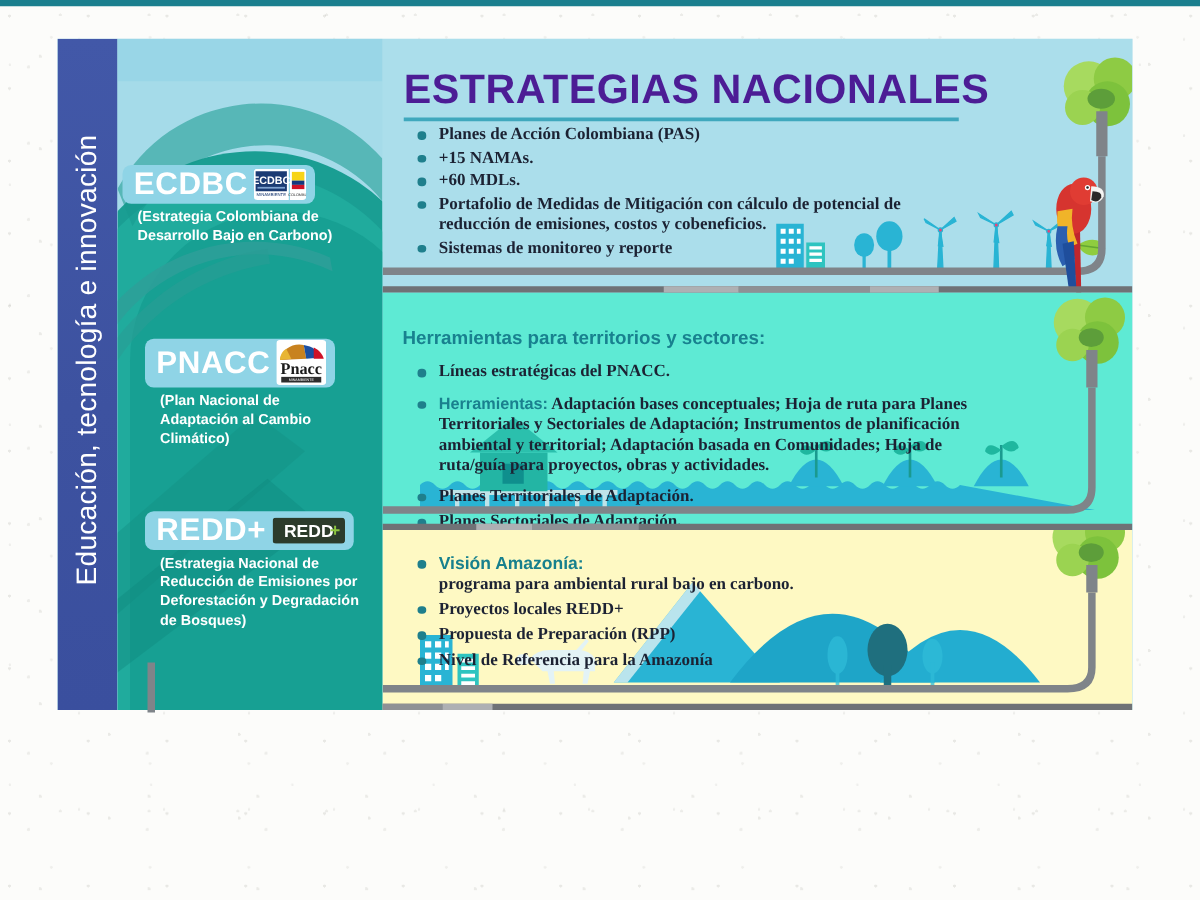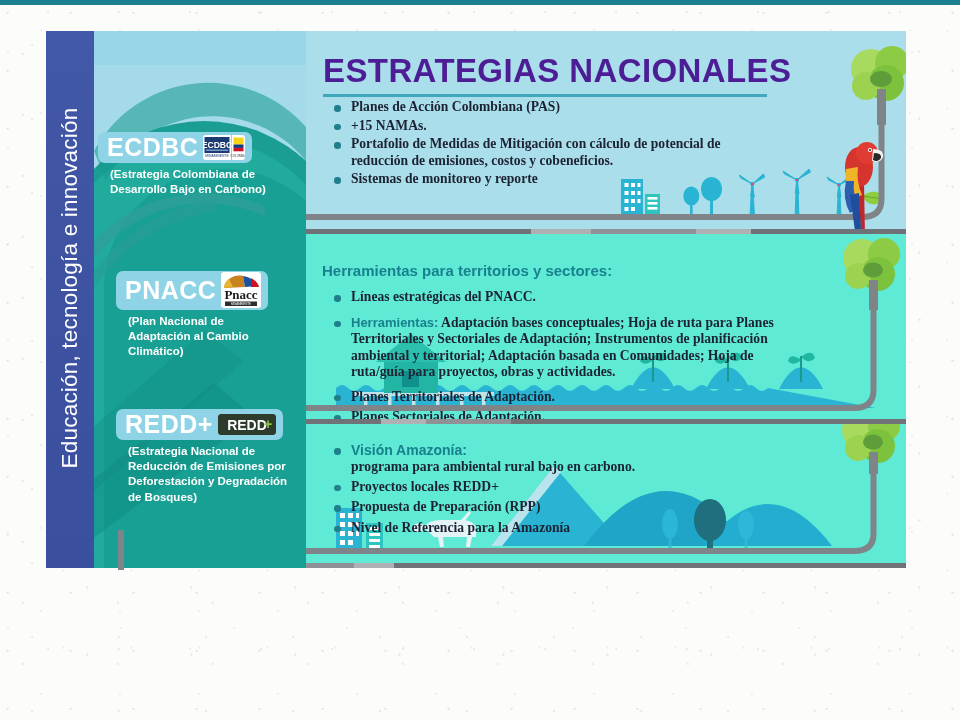--- a/index.html
+++ b/index.html
@@ -61,21 +61,21 @@
   .tagname { color:#ffffff; font-weight:bold; font-size:25px; letter-spacing:.5px; line-height:1.12; }
   .tagdesc { color:#ffffff; font-weight:bold; font-size:11.5px; line-height:1.32; padding:4px 6px 0 12px; }
 
   .logobox { border-radius:3px; overflow:hidden; display:flex; }
 
   
   #rightcol { position:absolute; left:260px; top:0; width:600px; height:537px; overflow:hidden; }
   .sec { position:absolute; left:0; width:600px; overflow:hidden; }
   .sec-a { background:#abdeeb; }
   .sec-b { background:#5eead4; }
-  .sec-c { background:#5eead4; }
+  .sec-c { background:#fef9c3; }
 
   .title { color:#4c1d95; font-size:33px; font-weight:bold; letter-spacing:.4px; }
   .title-rule { height:2.5px; background:#3fa8bd; width:444px; margin-top:4px; }
 
   ul.blist { list-style:none; }
   ul.blist > li {
     position:relative; padding-left:20px; margin-bottom:2px;
     font-family:"Liberation Serif", serif; font-size:13.6px; font-weight:bold;
     color:#1c2233; line-height:1.22;
   }
@@ -272,20 +272,21 @@
         </svg>
 
         <div style="position:absolute;left:17px;top:21px;">
           <div class="title">ESTRATEGIAS NACIONALES</div>
           <div class="title-rule"></div>
         </div>
 
         <ul class="blist" style="position:absolute;left:25px;top:68px;width:430px;">
           <li>Planes de Acción Colombiana (PAS)</li>
           <li>+15 NAMAs.</li>
+          <li>+60 MDLs.</li>
           <li>Portafolio de Medidas de Mitigación con cálculo de potencial de reducción de emisiones, costos y cobeneficios.</li>
           <li>Sistemas de monitoreo y reporte</li>
         </ul>
       </div>
 
       <div class="sec sec-b" style="top:203px;height:190px;">
 
         <svg width="600" height="190" viewBox="0 0 600 190" style="position:absolute;left:0;top:0;">
 
           <path d="M30 154 q6 -6 12 0 q6 6 12 0 q6 -6 12 0 q6 6 12 0 q6 -6 12 0 q6 6 12 0 q6 -6 12 0 q6 6 12 0

